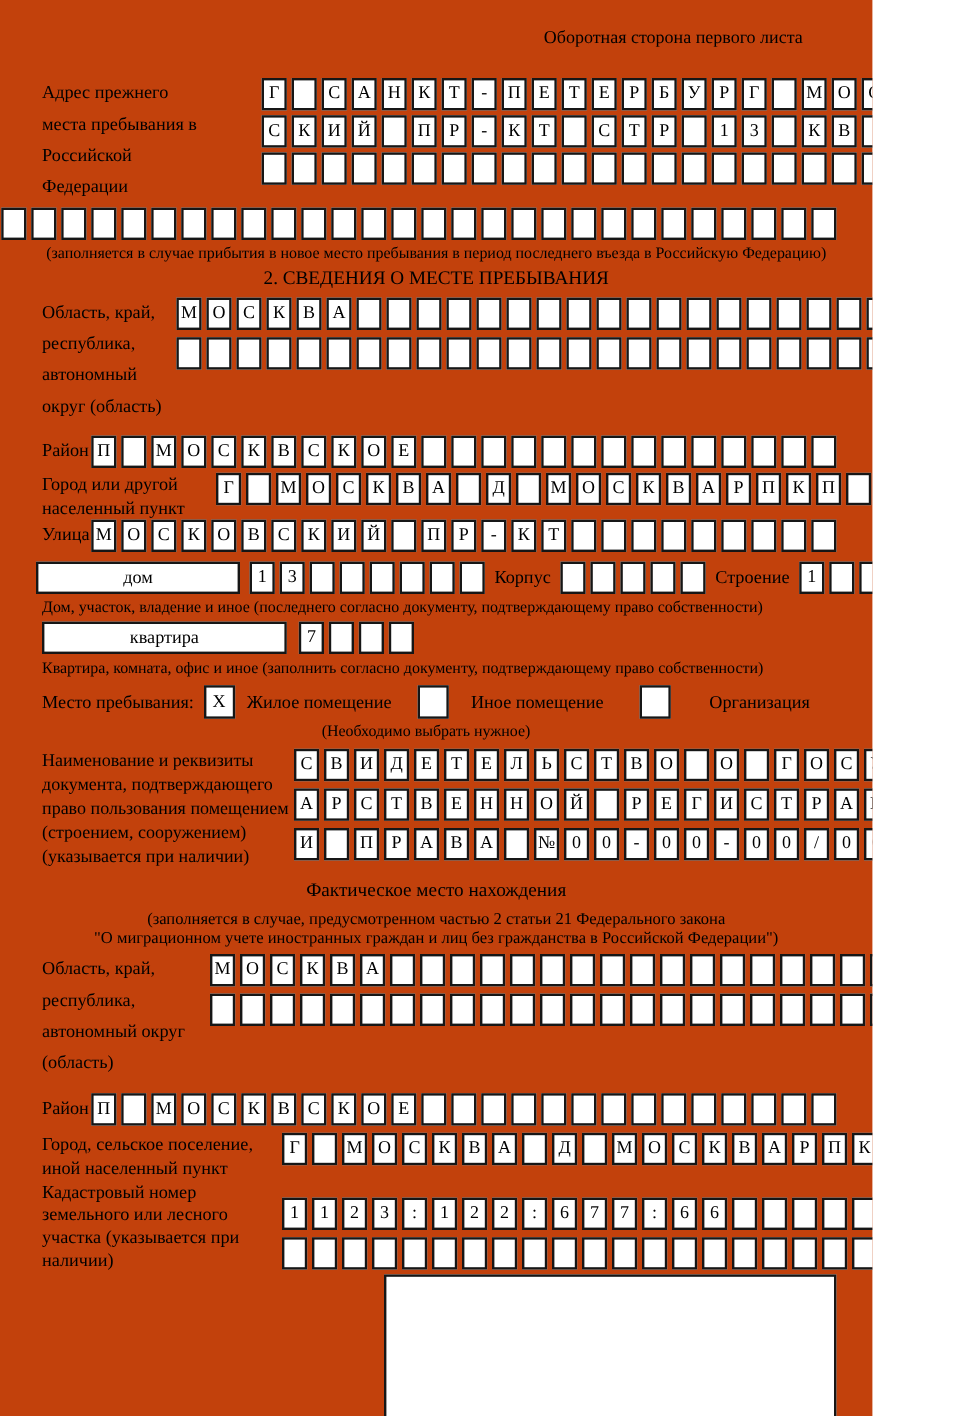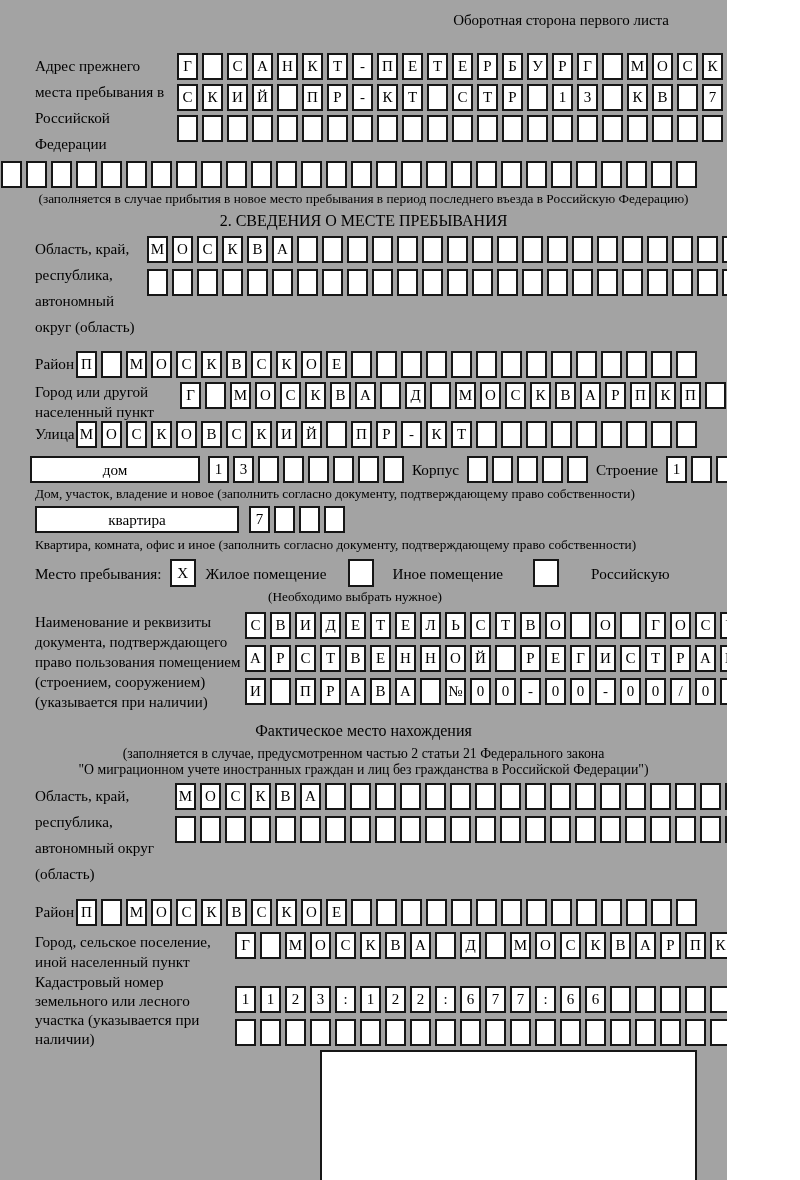--- a/index.html
+++ b/index.html
@@ -1,18 +1,18 @@
 <!DOCTYPE html>
 <html><head>
 <meta charset="utf-8">
 <style>
   html,body{margin:0;padding:0;background:#fff;}
-  .page{width:727px;height:1180px;box-sizing:border-box;padding:12px 30px 0 30px;
+  .page{width:727px;height:1180px;box-sizing:border-box;padding:24px 30px 0 30px;
         font-family:"Liberation Serif","DejaVu Serif",serif;color:#000;
-        position:relative;overflow:hidden;background:#a3a3a3;}
+        position:relative;overflow:hidden;background:#c2410c;}
   .hdr{text-align:right;font-size:15px;padding-right:28px;}
   .frow{display:flex;align-items:flex-start;}
   .flabel{font-size:15.2px;line-height:26px;flex:none;padding-left:5px;}
   .lh20{line-height:20px;} .lh19{line-height:19px;}
   .cellcol{margin-left:auto;display:flex;flex-direction:column;}
   .cellrow{display:flex;gap:4px;justify-content:flex-end;flex:none;}
   .cell{width:17px;height:23px;border:2px solid #161616;flex:none;
         display:flex;align-items:center;justify-content:center;
         font-size:15px;line-height:1;background:#fff;}
   .caption{font-size:13.3px;text-align:center;}
@@ -26,21 +26,21 @@
   .bigbox{border:2px solid #161616;background:#fff;}
   .h30{height:30px;}
 </style>
 </head>
 <body>
 
 <div class="page">
 
   <div class="hdr">Оборотная сторона первого листа</div>
 
-  <div class="frow" style="margin-top:24px;">
+  <div class="frow" style="margin-top:24px;gap:41px;">
     <div class="flabel" style="width:142px;">Адрес прежнего места пребывания в Российской Федерации</div>
     <div class="cellcol" style="gap:4px;">
       <div class="cellrow">
           <span class="cell">Г</span>
           <span class="cell"></span>
           <span class="cell">С</span>
           <span class="cell">А</span>
           <span class="cell">Н</span>
           <span class="cell">К</span>
           <span class="cell">Т</span>
@@ -324,41 +324,41 @@
         <span class="cell"></span>
       </div>
     <div class="inline-lbl">Строение</div>
     <div class="cellrow">
         <span class="cell">1</span>
         <span class="cell"></span>
         <span class="cell"></span>
         <span class="cell"></span>
       </div>
   </div>
-  <div class="caption-left" style="margin-top:3px;">Дом, участок, владение и новое (заполнить согласно документу, подтверждающему право собственности)</div>
+  <div class="caption-left" style="margin-top:3px;">Дом, участок, владение и иное (последнего согласно документу, подтверждающему право собственности)</div>
 
   <div class="frow" style="margin-top:4px;align-items:center;gap:10px;font-family:Liberation Serif, serif;">
     <div class="widebox" style="width:200px;margin-left:5px;">квартира</div>
     <div class="cellrow">
         <span class="cell">7</span>
         <span class="cell"></span>
         <span class="cell"></span>
         <span class="cell"></span>
       </div>
   </div>
   <div class="caption-left" style="margin-top:4px;">Квартира, комната, офис и иное (заполнить согласно документу, подтверждающему право собственности)</div>
 
   <div class="frow" style="margin-top:6px;align-items:center;">
     <div class="inline-lbl" style="padding-left:5px;">Место пребывания:</div>
     <div class="chkbox" style="margin-left:8px;">X</div>
     <div class="inline-lbl" style="margin-left:10px;">Жилое помещение</div>
     <div class="chkbox" style="margin-left:22px;"></div>
     <div class="inline-lbl" style="margin-left:18px;">Иное помещение</div>
     <div class="chkbox" style="margin-left:30px;"></div>
-    <div class="inline-lbl" style="margin-left:32px;">Российскую</div>
+    <div class="inline-lbl" style="margin-left:32px;">Организация</div>
   </div>
   <div class="caption" style="width:460px;margin-left:95px;margin-top:2px;">(Необходимо выбрать нужное)</div>
 
   <div class="frow" style="margin-top:7px;">
     <div class="flabel lh20" style="width:210px;font-size:15px;">Наименование и реквизиты документа, подтверждающего право пользования помещением (строением, сооружением) (указывается при наличии)</div>
     <div class="cellcol" style="gap:6px;">
       <div class="cellrow">
           <span class="cell">С</span>
           <span class="cell">В</span>
           <span class="cell">И</span>

